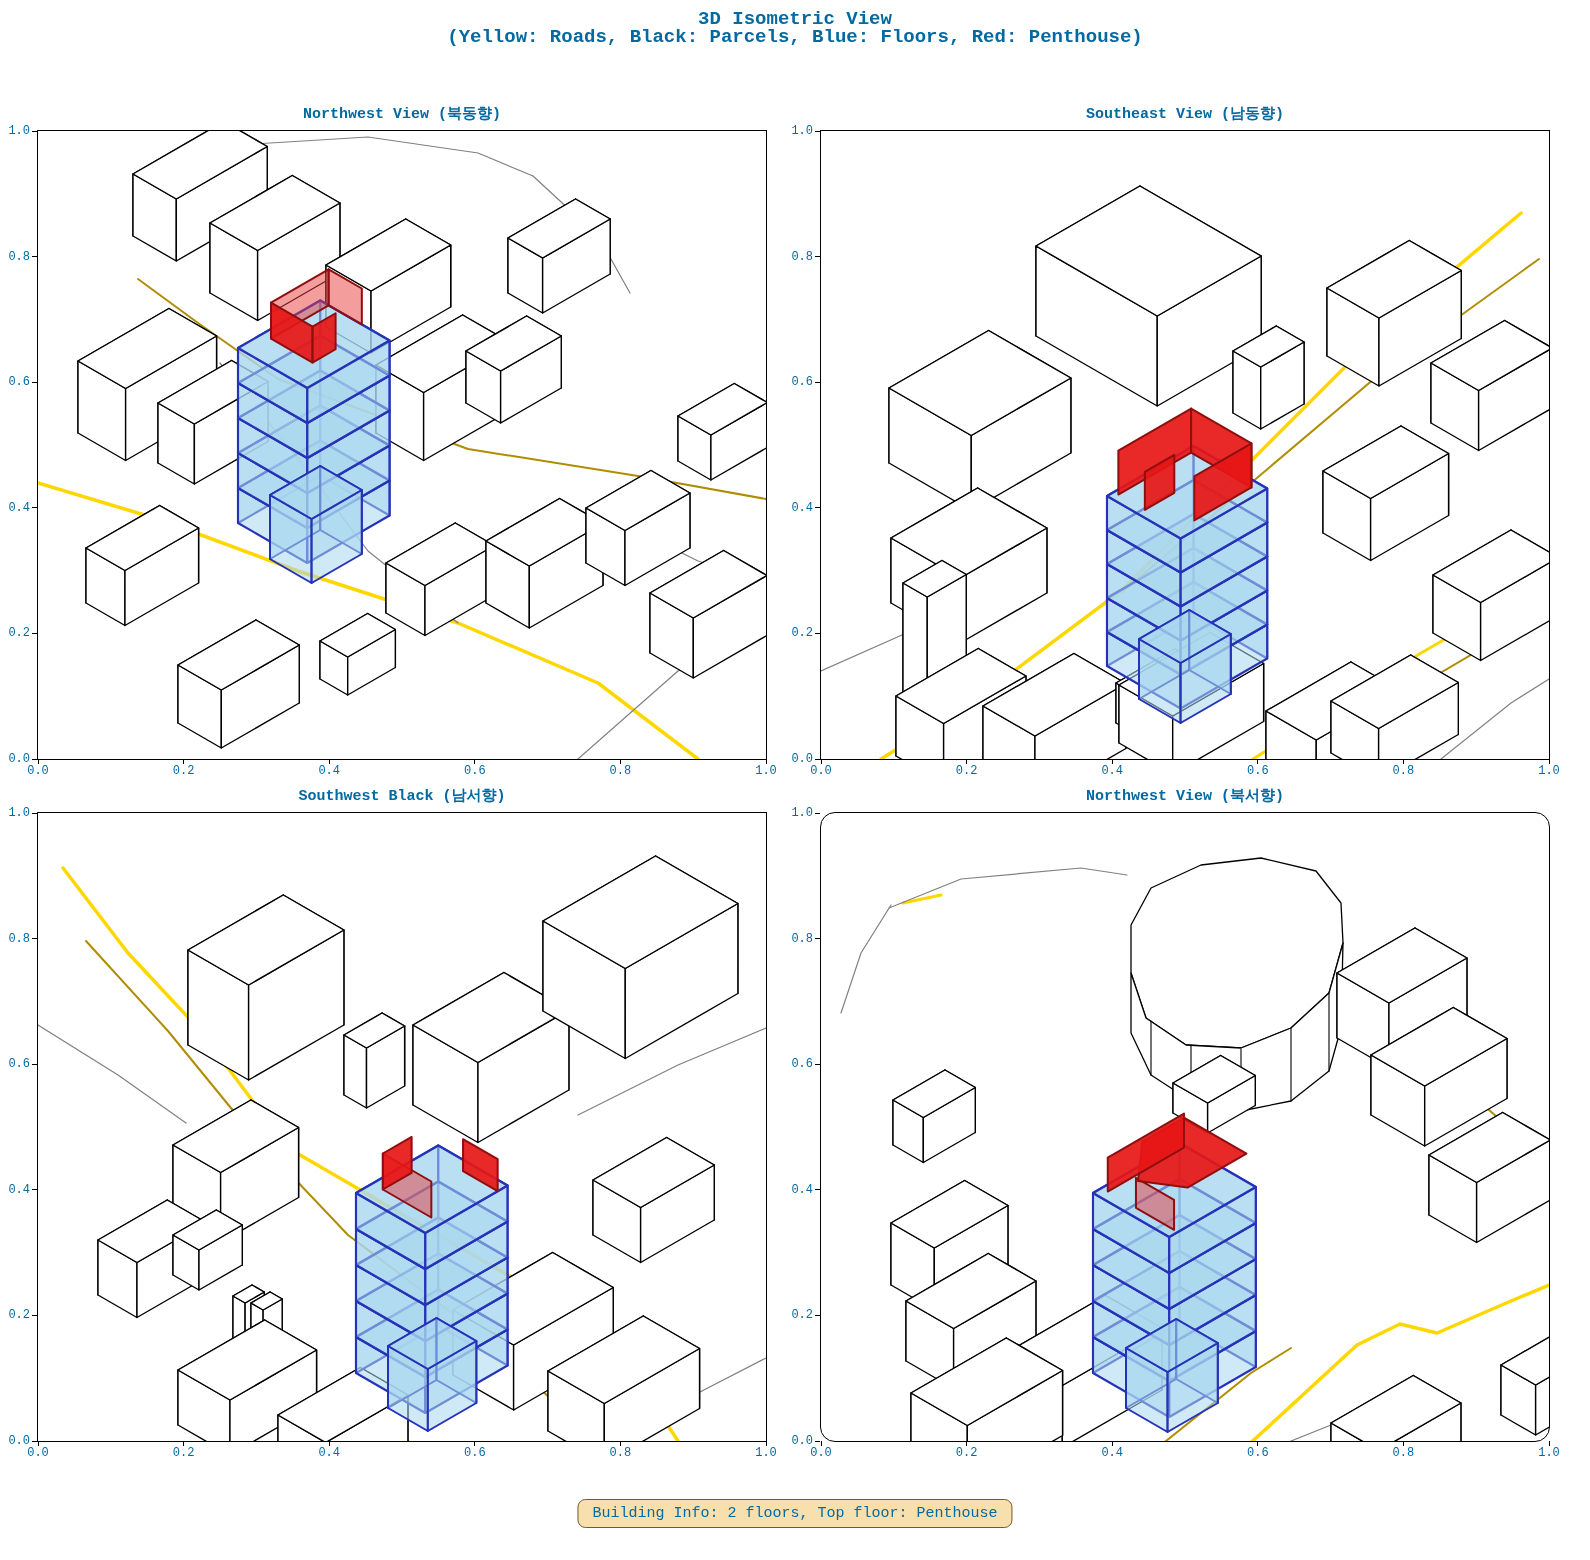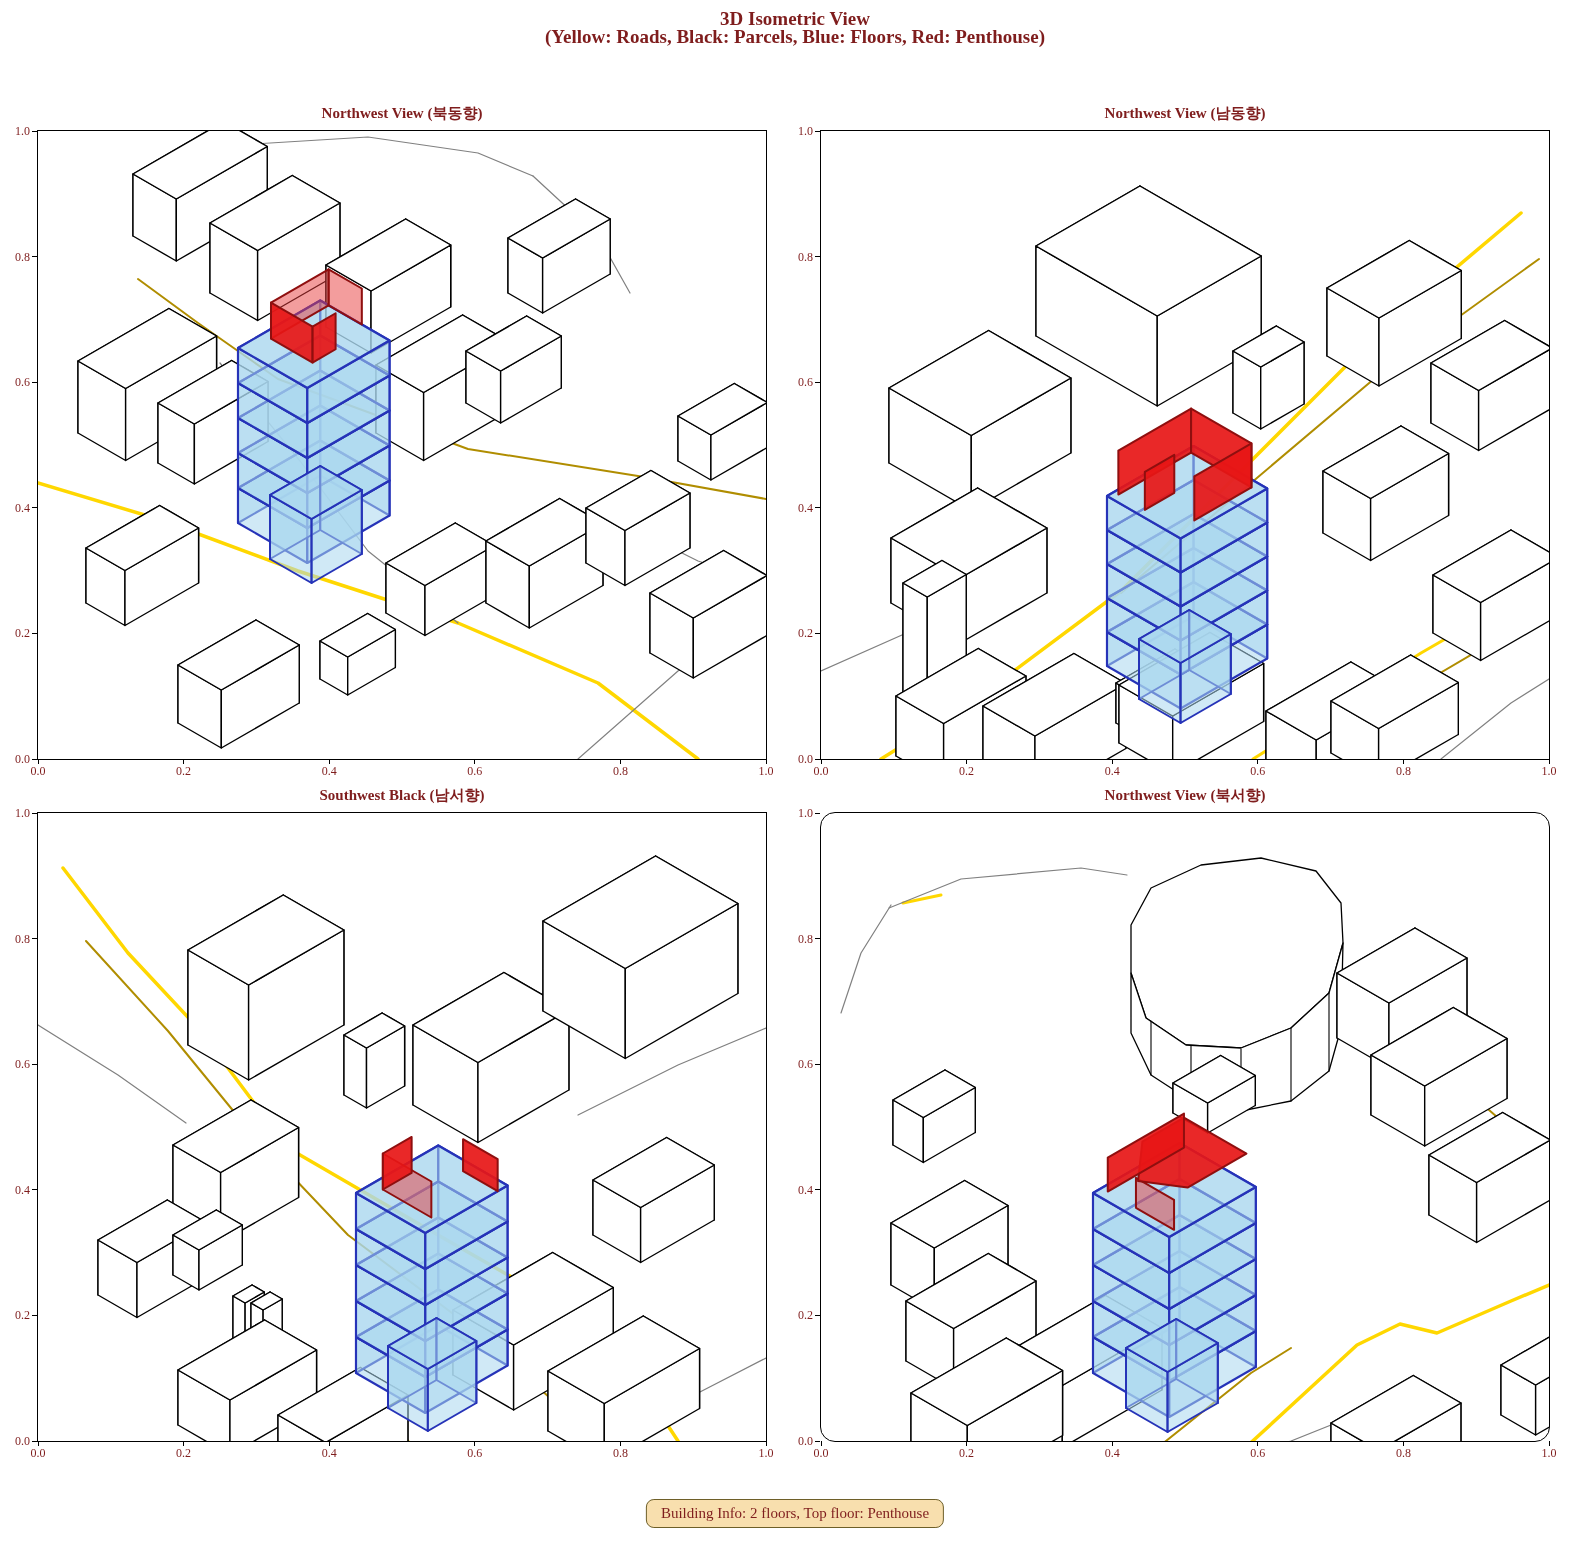--- a/index.html
+++ b/index.html
@@ -1,17 +1,17 @@
 <!DOCTYPE html>
 <html><head>
 <meta charset="utf-8">
 <style>
   html,body{margin:0;padding:0;background:#ffffff;}
   .figure{position:relative;width:1590px;height:1560px;background:#ffffff;
-          font-family:Liberation Serif, serif;color:#7f1d1d;overflow:hidden;}
+          font-family:Liberation Mono, monospace;color:#0369a1;overflow:hidden;}
   .fig-title{position:absolute;left:0;width:100%;text-align:center;font-weight:bold;font-size:19px;}
   .fig-title.l1{top:8px;}
   .fig-title.l2{top:26px;}
   .subplot{position:absolute;width:728px;height:628px;border:1px solid #000;background:#fff;}
   .sp-title{position:absolute;top:-27px;left:0;width:100%;text-align:center;font-weight:bold;font-size:15px;}
   .canvas{position:absolute;left:0;top:0;width:728px;height:628px;display:block;}
   .xtick-label{position:absolute;transform:translateX(-50%);top:633px;font-size:12px;white-space:nowrap;}
   .ytick-label{position:absolute;transform:translateY(-50%);left:-46px;width:38px;text-align:right;font-size:12px;}
   .xtick-mark{position:absolute;width:1px;height:5px;background:#000;top:628px;}
   .ytick-mark{position:absolute;width:5px;height:1px;background:#000;left:-6px;}
@@ -171,21 +171,21 @@
       <span class="ytick-label" style="top: 376.8px;">0.4</span>
       <div class="ytick-mark" style="top: 250.7px;"></div>
       <span class="ytick-label" style="top: 251.2px;">0.6</span>
       <div class="ytick-mark" style="top: 125.1px;"></div>
       <span class="ytick-label" style="top: 125.6px;">0.8</span>
       <div class="ytick-mark" style="top: -0.5px;"></div>
       <span class="ytick-label" style="top: 0px;">1.0</span>
     </div>
 
   <div class="subplot" style="left:820px;top:130px;">
-    <div class="sp-title">Northwest View (남동향)</div>
+    <div class="sp-title">Southeast View (남동향)</div>
     <svg class="canvas" viewBox="0 0 728 628">
         <path d="M718,128L560,242L430,352L300,462" fill="none" stroke="#b08d00" stroke-width="2" stroke-linejoin="round" stroke-linecap="round"></path>
         <path d="M700,82L560,200L430,330L300,460L150,572L60,628" fill="none" stroke="#FFD700" stroke-width="3.5" stroke-linejoin="round" stroke-linecap="round"></path>
         <path d="M728,448L600,522L480,598L432,628" fill="none" stroke="#FFD700" stroke-width="3" stroke-linejoin="round" stroke-linecap="round"></path>
         <path d="M728,478L592,558L472,628" fill="none" stroke="#b08d00" stroke-width="2" stroke-linejoin="round" stroke-linecap="round"></path>
         <path d="M0,540L90,500L180,462" fill="none" stroke="#808080" stroke-width="1.2" stroke-linejoin="round" stroke-linecap="round"></path>
         <path d="M620,628L690,572L728,548" fill="none" stroke="#808080" stroke-width="1.2" stroke-linejoin="round" stroke-linecap="round"></path>
         <path d="M215,205L318.92,145L318.92,55L215,115Z" fill="#ffffff" stroke="#000000" stroke-width="1.4" stroke-linejoin="round" stroke-linecap="round"></path>
         <path d="M318.92,145L440.16,215L440.16,125L318.92,55Z" fill="#ffffff" stroke="#000000" stroke-width="1.4" stroke-linejoin="round" stroke-linecap="round"></path>
         <path d="M215,205L336.24,275L336.24,185L215,115Z" fill="#ffffff" stroke="#000000" stroke-width="1.4" stroke-linejoin="round" stroke-linecap="round"></path>

